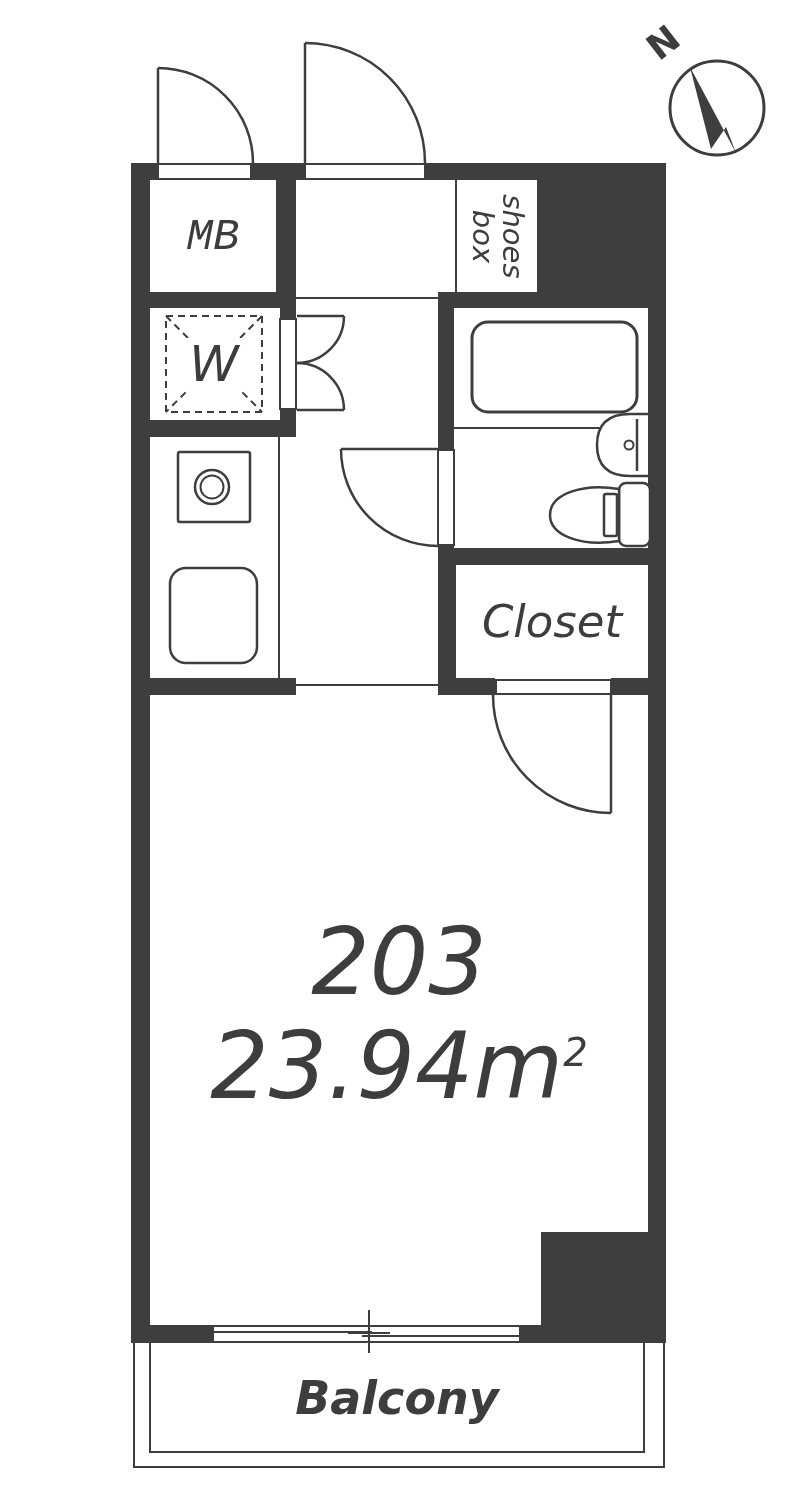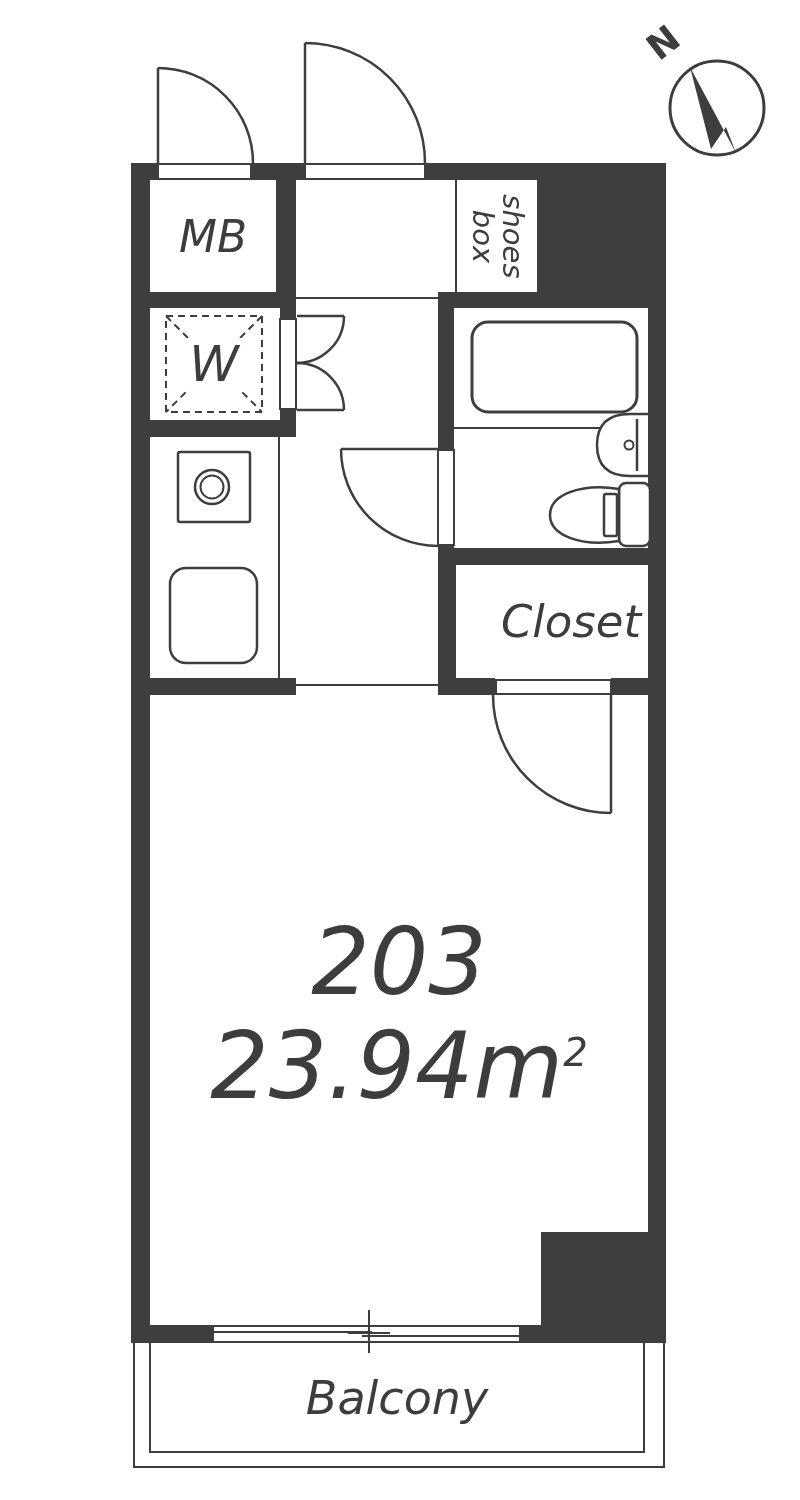--- a/index.html
+++ b/index.html
@@ -18,29 +18,29 @@
   .tline{position:absolute;background:var(--line);z-index:2;}
   svg.overlay{position:absolute;left:0;top:0;z-index:3;}
   svg .s{stroke:var(--line);fill:none;stroke-width:2.5px;}
   svg .s3{stroke:var(--line);fill:none;stroke-width:3px;}
   svg .sw{stroke:var(--line);fill:var(--background);stroke-width:2.5px;}
   svg .dash{stroke:var(--line);fill:none;stroke-width:2px;stroke-dasharray:7 5;}
   svg .thin{stroke:var(--line);fill:none;stroke-width:2px;}
   svg .fillDark{fill:var(--wall);stroke:none;}
   .lbl{position:absolute;z-index:4;display:flex;align-items:center;justify-content:center;
        font-style:italic;color:var(--text);line-height:1.05;}
-  .lbl-mb{left:150px;top:182px;width:126px;height:110px;font-size:44px;}
+  .lbl-mb{left:150px;top:182px;width:126px;height:110px;font-size:44px;font-family:Liberation Mono, monospace;}
   .lbl-w{left:166px;top:316px;width:96px;height:96px;font-size:50px;}
   .lbl-w span{background:var(--background);padding:0 4px;}
   .lbl-shoes{left:457px;top:180px;width:80px;height:112px;}
   .lbl-shoes .rot{transform:rotate(90deg);font-size:29px;text-align:center;}
-  .lbl-closet{left:456px;top:565px;width:192px;height:113px;font-size:45px;padding-left:19px;}
+  .lbl-closet{left:456px;top:565px;width:192px;height:113px;font-size:45px;}
   .lbl-main{left:150px;top:900px;width:498px;height:230px;flex-direction:column;font-size:92px;line-height:1.13;text-align:right;}
   .lbl-main sup{font-size:0.42em;line-height:0;vertical-align:super;}
-  .lbl-balcony{left:149px;top:1343px;width:496px;height:110px;font-size:46px;}
+  .lbl-balcony{left:149px;top:1343px;width:496px;height:110px;font-size:46px;font-weight:bold;}
   .lbl-n{position:absolute;z-index:4;left:648px;top:22px;font-size:36px;font-weight:600;
          font-style:normal;color:var(--text);transform:rotate(-38deg);}
 </style>
 </head>
 <body>
 
 <div id="plan">
 
   <div class="wall" style="left:131px;top:163px;width:535px;height:17px;"></div>
   <div class="wall" style="left:131px;top:163px;width:19px;height:1180px;"></div>

